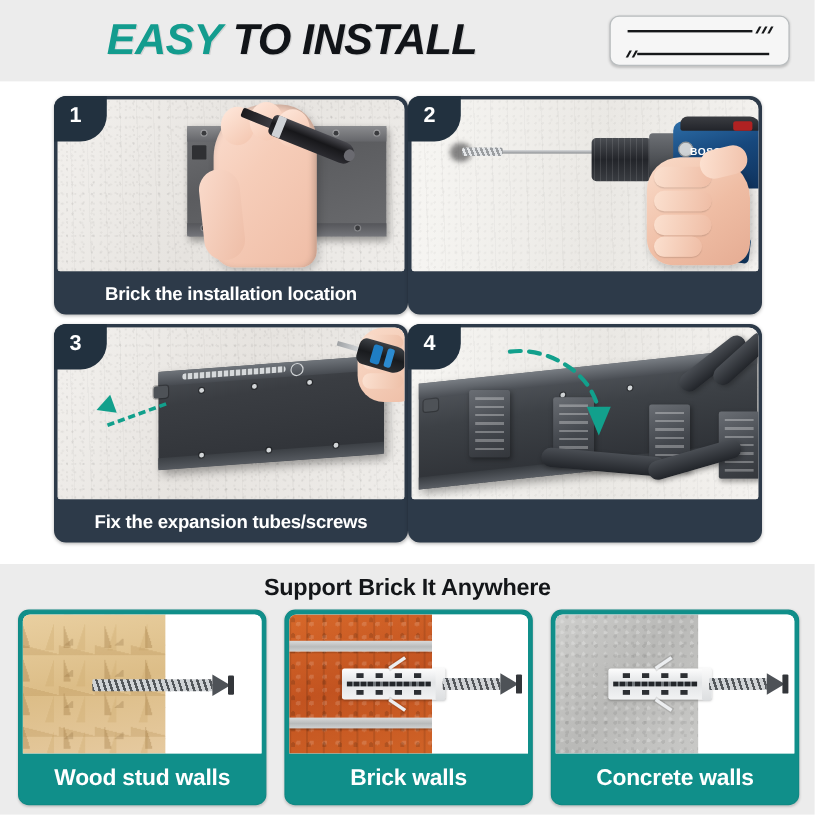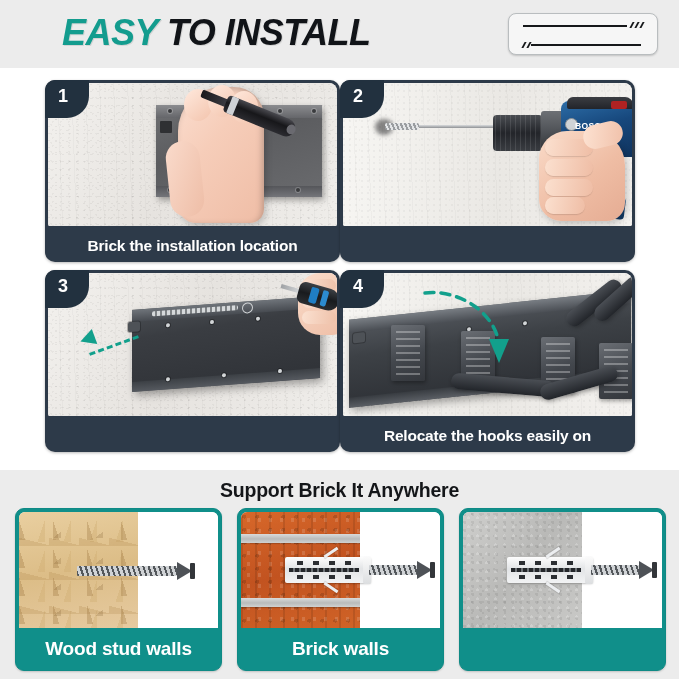--- a/index.html
+++ b/index.html
@@ -16,21 +16,21 @@
     position:absolute;left:0;top:0;width:679px;height:68px;
     background:#ececec;
   }
   #header-title{
     position:absolute;left:62px;top:12px;
     font-size:36px;font-weight:bold;font-style:italic;
     letter-spacing:-0.5px;white-space:nowrap;
     color:#111418;
     text-shadow:1px 1px 0 rgba(0,0,0,.10);
   }
-  #header-title .accent{color:#139c8e;}
+  #header-title .accent{color:#139c8e;margin-left:27px;}
   #logo-box{
     position:absolute;left:508px;top:13px;width:148px;height:40px;
     background:#f6f6f6;border:1px solid #b9bdbf;border-radius:8px;
     box-shadow:0 1px 2px rgba(0,0,0,.18);
     overflow:hidden;
   }
   #logo-inner{
     position:absolute;left:0;top:0;width:148px;height:40px;
   }
   #logo-text{
@@ -666,20 +666,21 @@
 
       <div class="arrow3">
         <div class="dash"></div>
         <div class="head"></div>
       </div>
 
     </div>
     <div class="badge">
       <span>3</span>
     </div>
+    <div class="caption">Fix the expansion tubes/screws</div>
   </div>
 
   <div class="panel p4">
     <div class="photo">
       <div class="wall-white lighter"></div>
       <div class="wall-streaks"></div>
 
       <div class="rail4">
         <div class="top4"></div>
         <div class="bot4"></div>
@@ -711,21 +712,20 @@
       <div class="arrow4">
         <svg width="104" height="96" viewBox="0 0 104 96">
           <path d="M4 8 C34 4 72 24 78 58" fill="none" stroke="#12a08c" stroke-width="3.5" stroke-dasharray="9 7" stroke-linecap="round"></path>
           <path d="M78 78 L68 54 L88 54 Z" fill="#12a08c"></path>
         </svg>
       </div>
     </div>
     <div class="badge">
       <span>4</span>
     </div>
-    <div class="caption">Relocate the hooks easily on</div>
   </div>
 </div>
 
 <div id="bottom">
   <div id="bottom-title">Support Brick It Anywhere</div>
 
   <div class="wcard c1">
     <div class="wimg">
       <div class="half-left tex-osb"></div>
       <div class="half-right"></div>
@@ -792,14 +792,15 @@
         <div class="wing" style="left:38px;bottom:-6px;transform:rotate(34deg);"></div>
       </div>
 
       <div class="screw" style="left:128px;top:49px;width:66px;">
         <div class="shaftline" style="left:0;width:48px;"></div>
         <div class="thread" style="left:0;width:48px;"></div>
         <div class="head" style="left:48px;"></div>
         <div class="headcap" style="left:61px;"></div>
       </div>
     </div>
+    <div class="wlabel">Concrete walls</div>
   </div>
 </div>
 
 </body></html>

